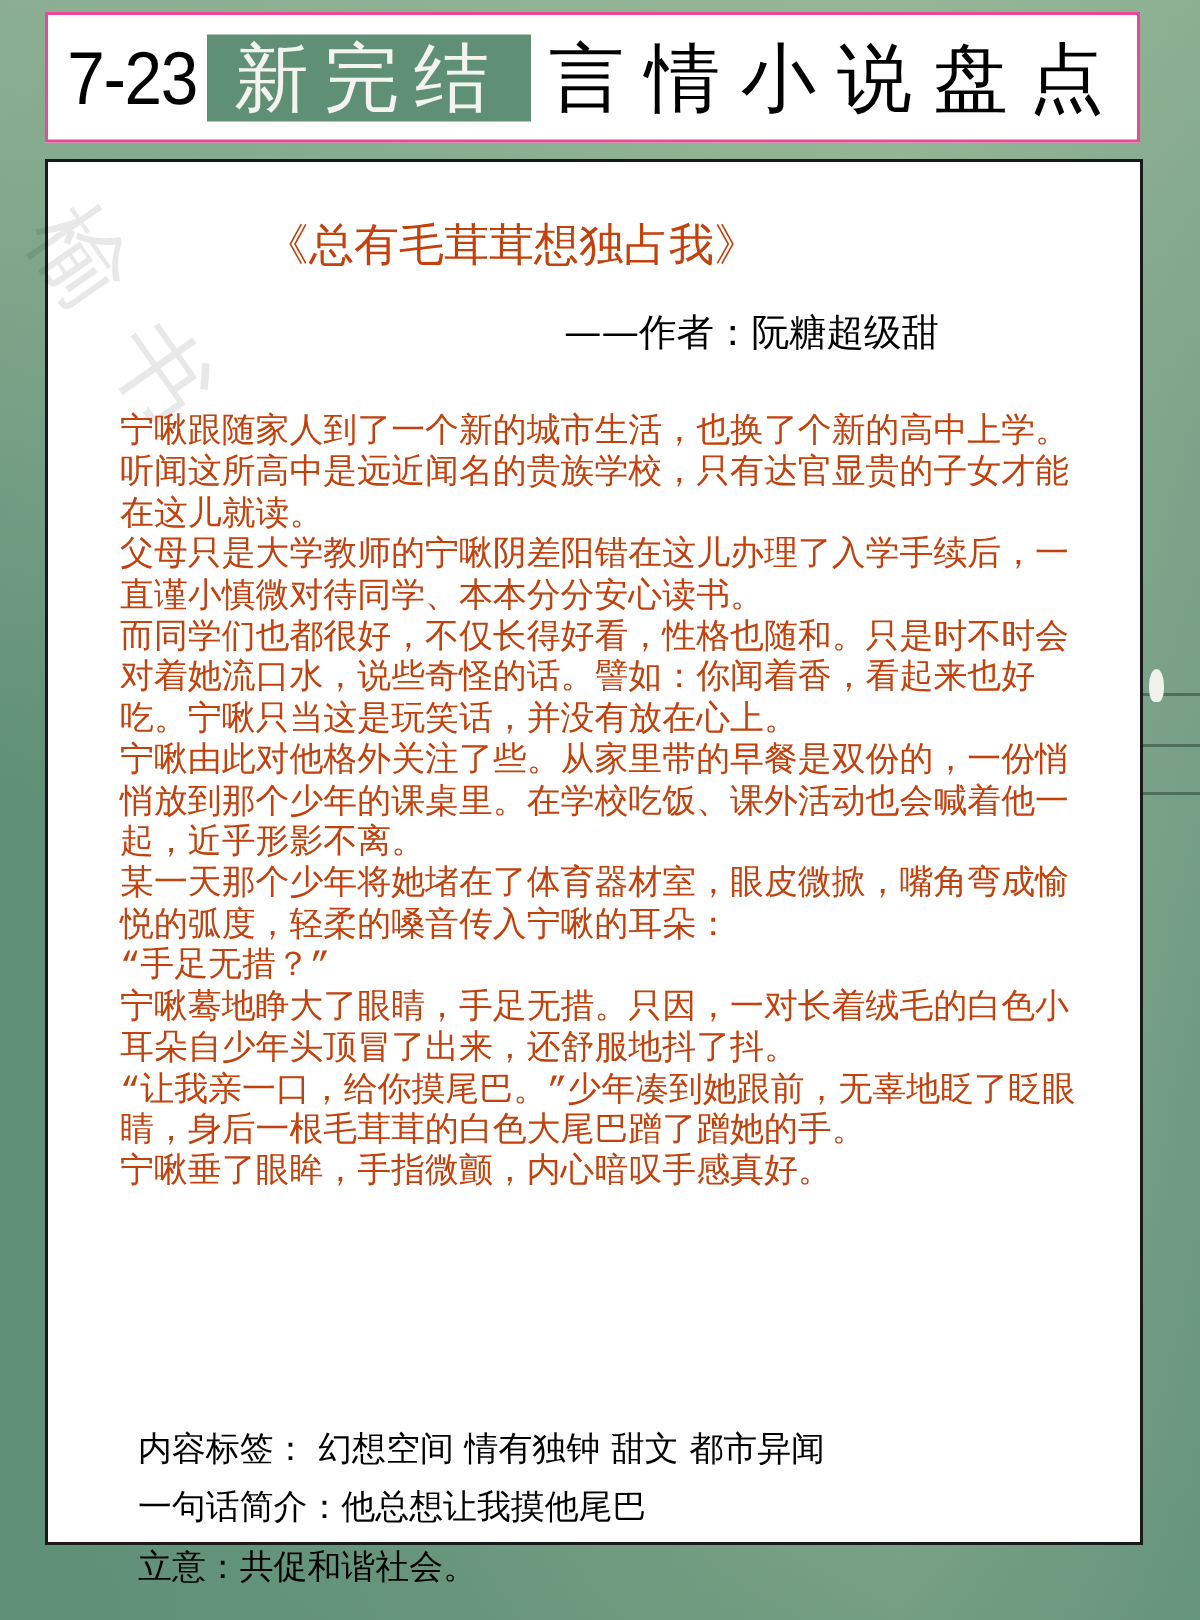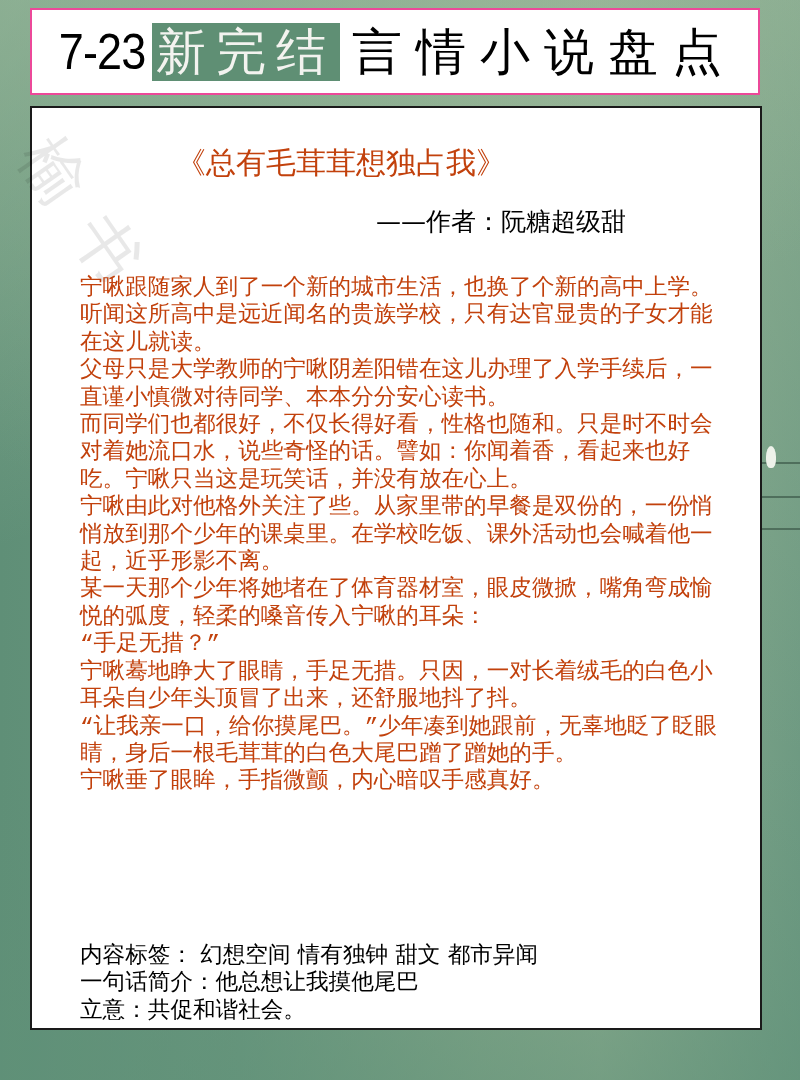--- a/index.html
+++ b/index.html
@@ -22,21 +22,21 @@
     position:absolute; left:30px; top:8px; width:730px; height:87px;
     background:#fff; border:2px solid #ec4899; box-sizing:border-box;
     display:flex; align-items:center; justify-content:center;
   }
   .title {
     display:flex; align-items:center; font-size:50px; line-height:1; color:#000;
     font-family:"Liberation Sans", "DejaVu Sans", sans-serif;
   }
   .title .date { font-weight:400; letter-spacing:-1px; transform:scaleX(0.9); display:inline-block; margin-right:2px; }
   .title .hl {
-    background:#5f8f74; color:#f3f3ef; padding:4px 4px; letter-spacing:10px; margin-right:12px;
+    background:#5f8f74; color:#f3f3ef; padding:4px 18px; letter-spacing:10px; margin-right:12px;
     font-weight:400;
   }
   .title .rest { letter-spacing:14px; }
 
   .content-box {
     position:absolute; left:30px; top:106px; width:732px; height:924px;
     background:#fff; border:2px solid #1a1a1a; box-sizing:border-box;
   }
   .watermark {
     position:absolute; left:70px; top:120px; width:420px; font-size:64px; color:rgba(0,0,0,0.09);
@@ -48,21 +48,21 @@
   }
   .author {
     position:absolute; left:376px; top:205px; font-size:25px; color:#000;
   }
   .body-text {
     position:absolute; left:80px; top:275px; width:640px;
     font-size:22.6px; line-height:27.4px; color:#c2410c;font-family:Liberation Mono, monospace;
   }
   .body-text p { margin:0; }
   .meta { position:absolute; left:80px; top:941px; width:640px; font-size:22.6px; line-height:27.4px; color:#000; }
-  .meta p { margin:0; }
+  .meta p { margin:12px; }
 </style>
 </head>
 <body>
 
 <div class="bg-light"></div>
 <div class="wire" style="top:462px"></div>
 <div class="wire" style="top:496px"></div>
 <div class="wire" style="top:528px"></div>
 <div class="bird"></div>
 

